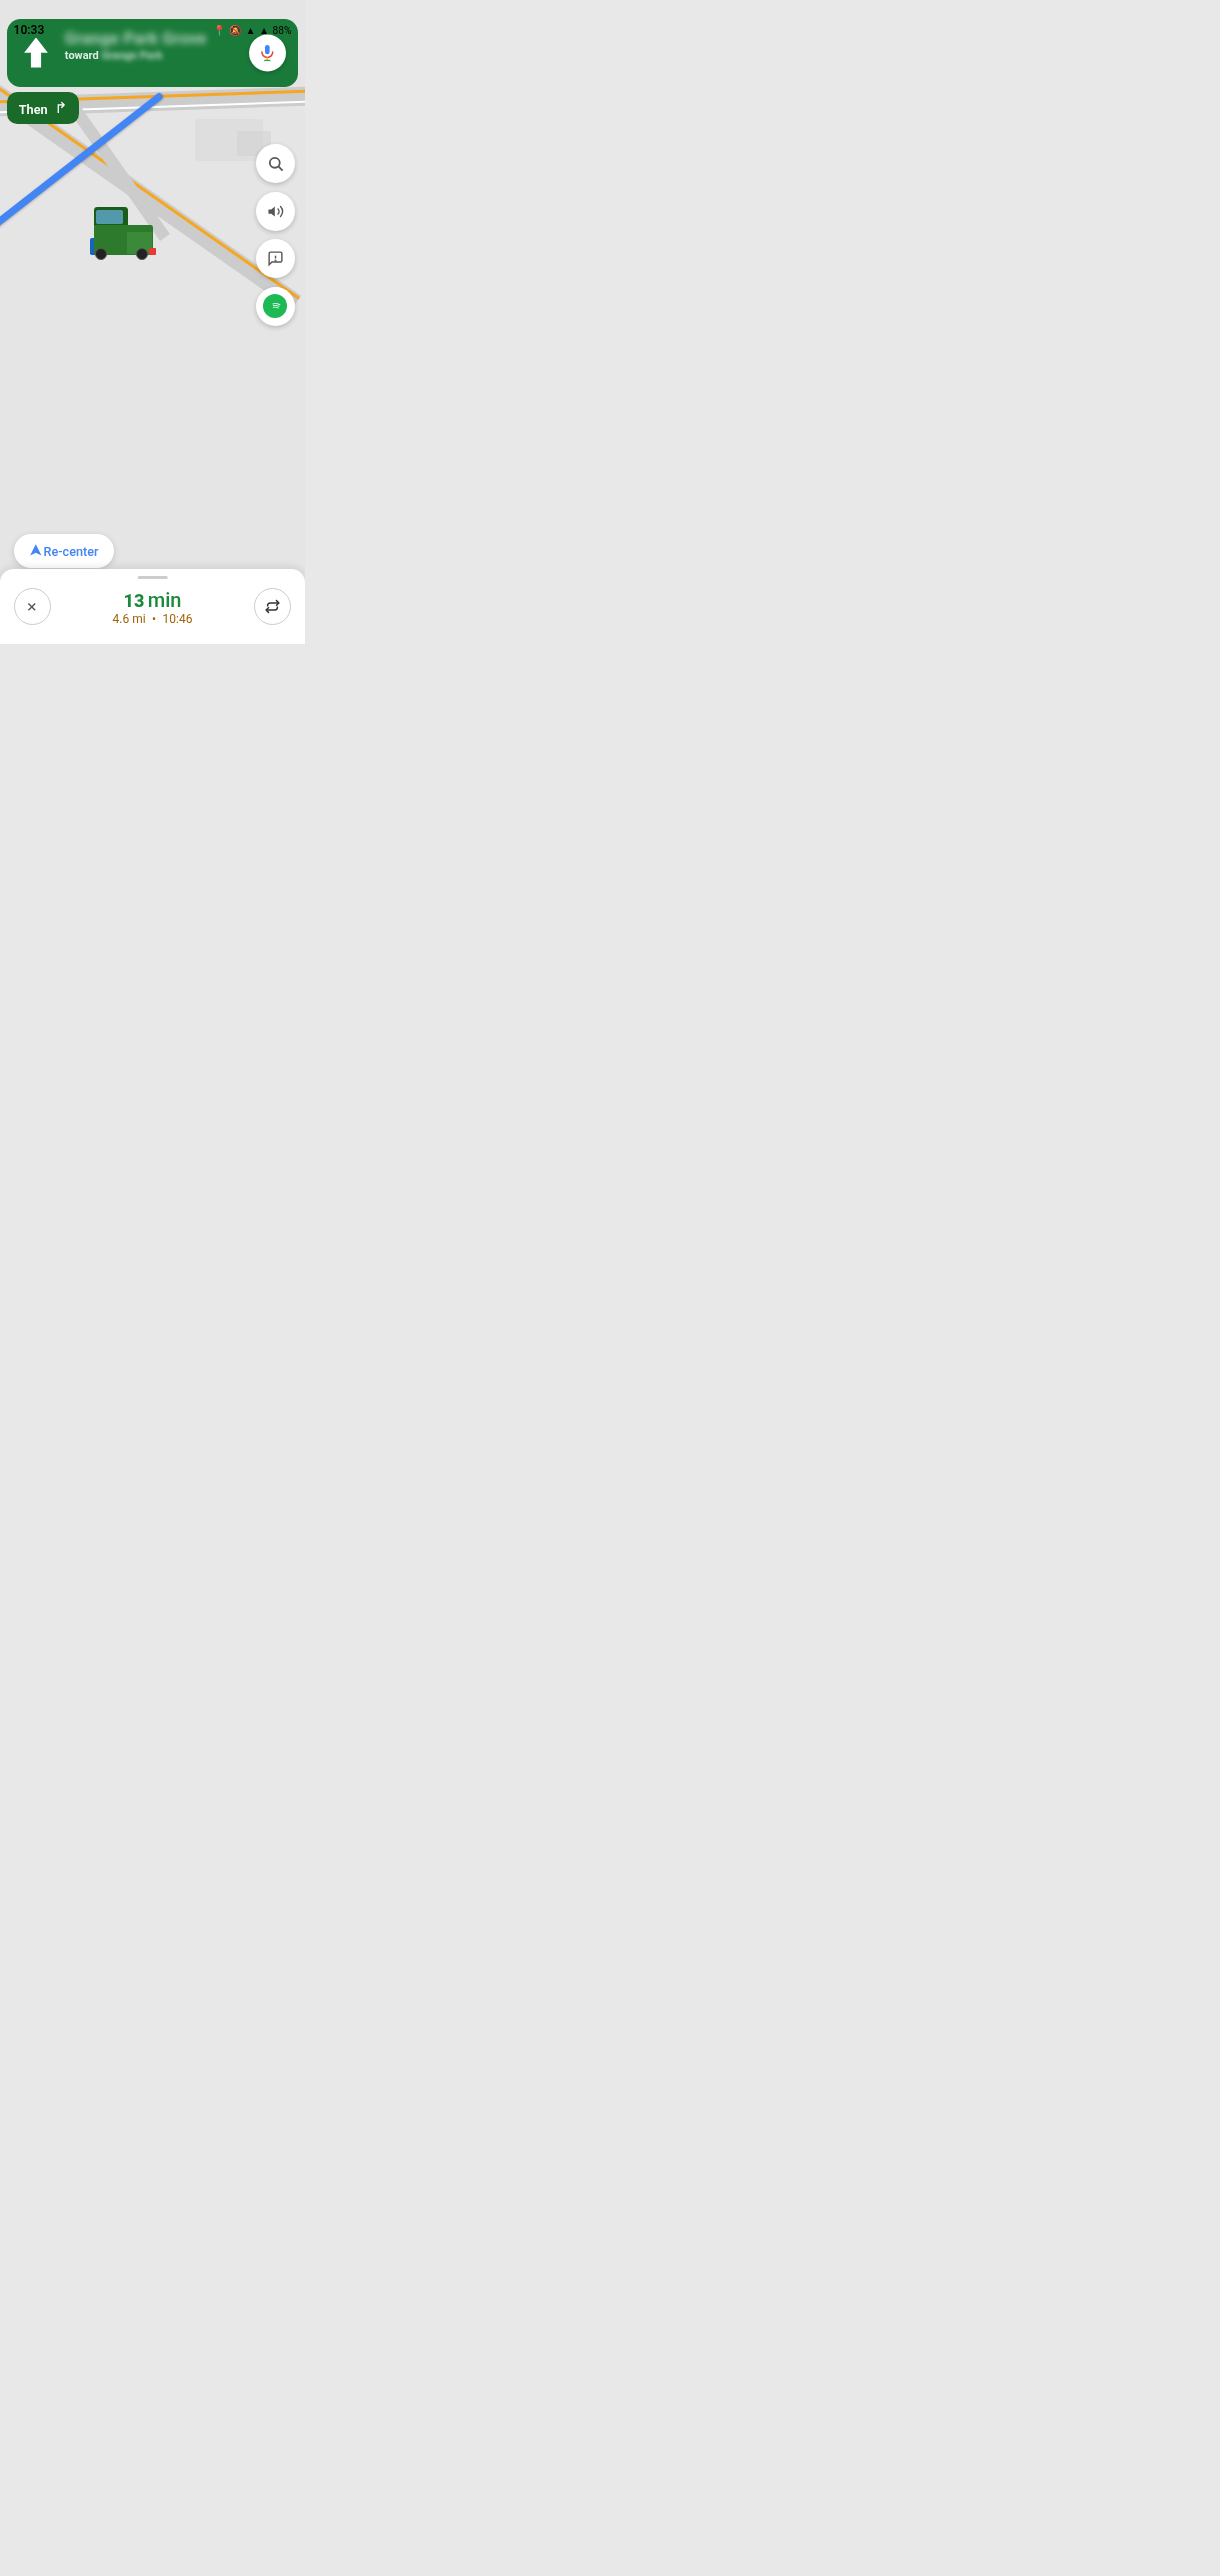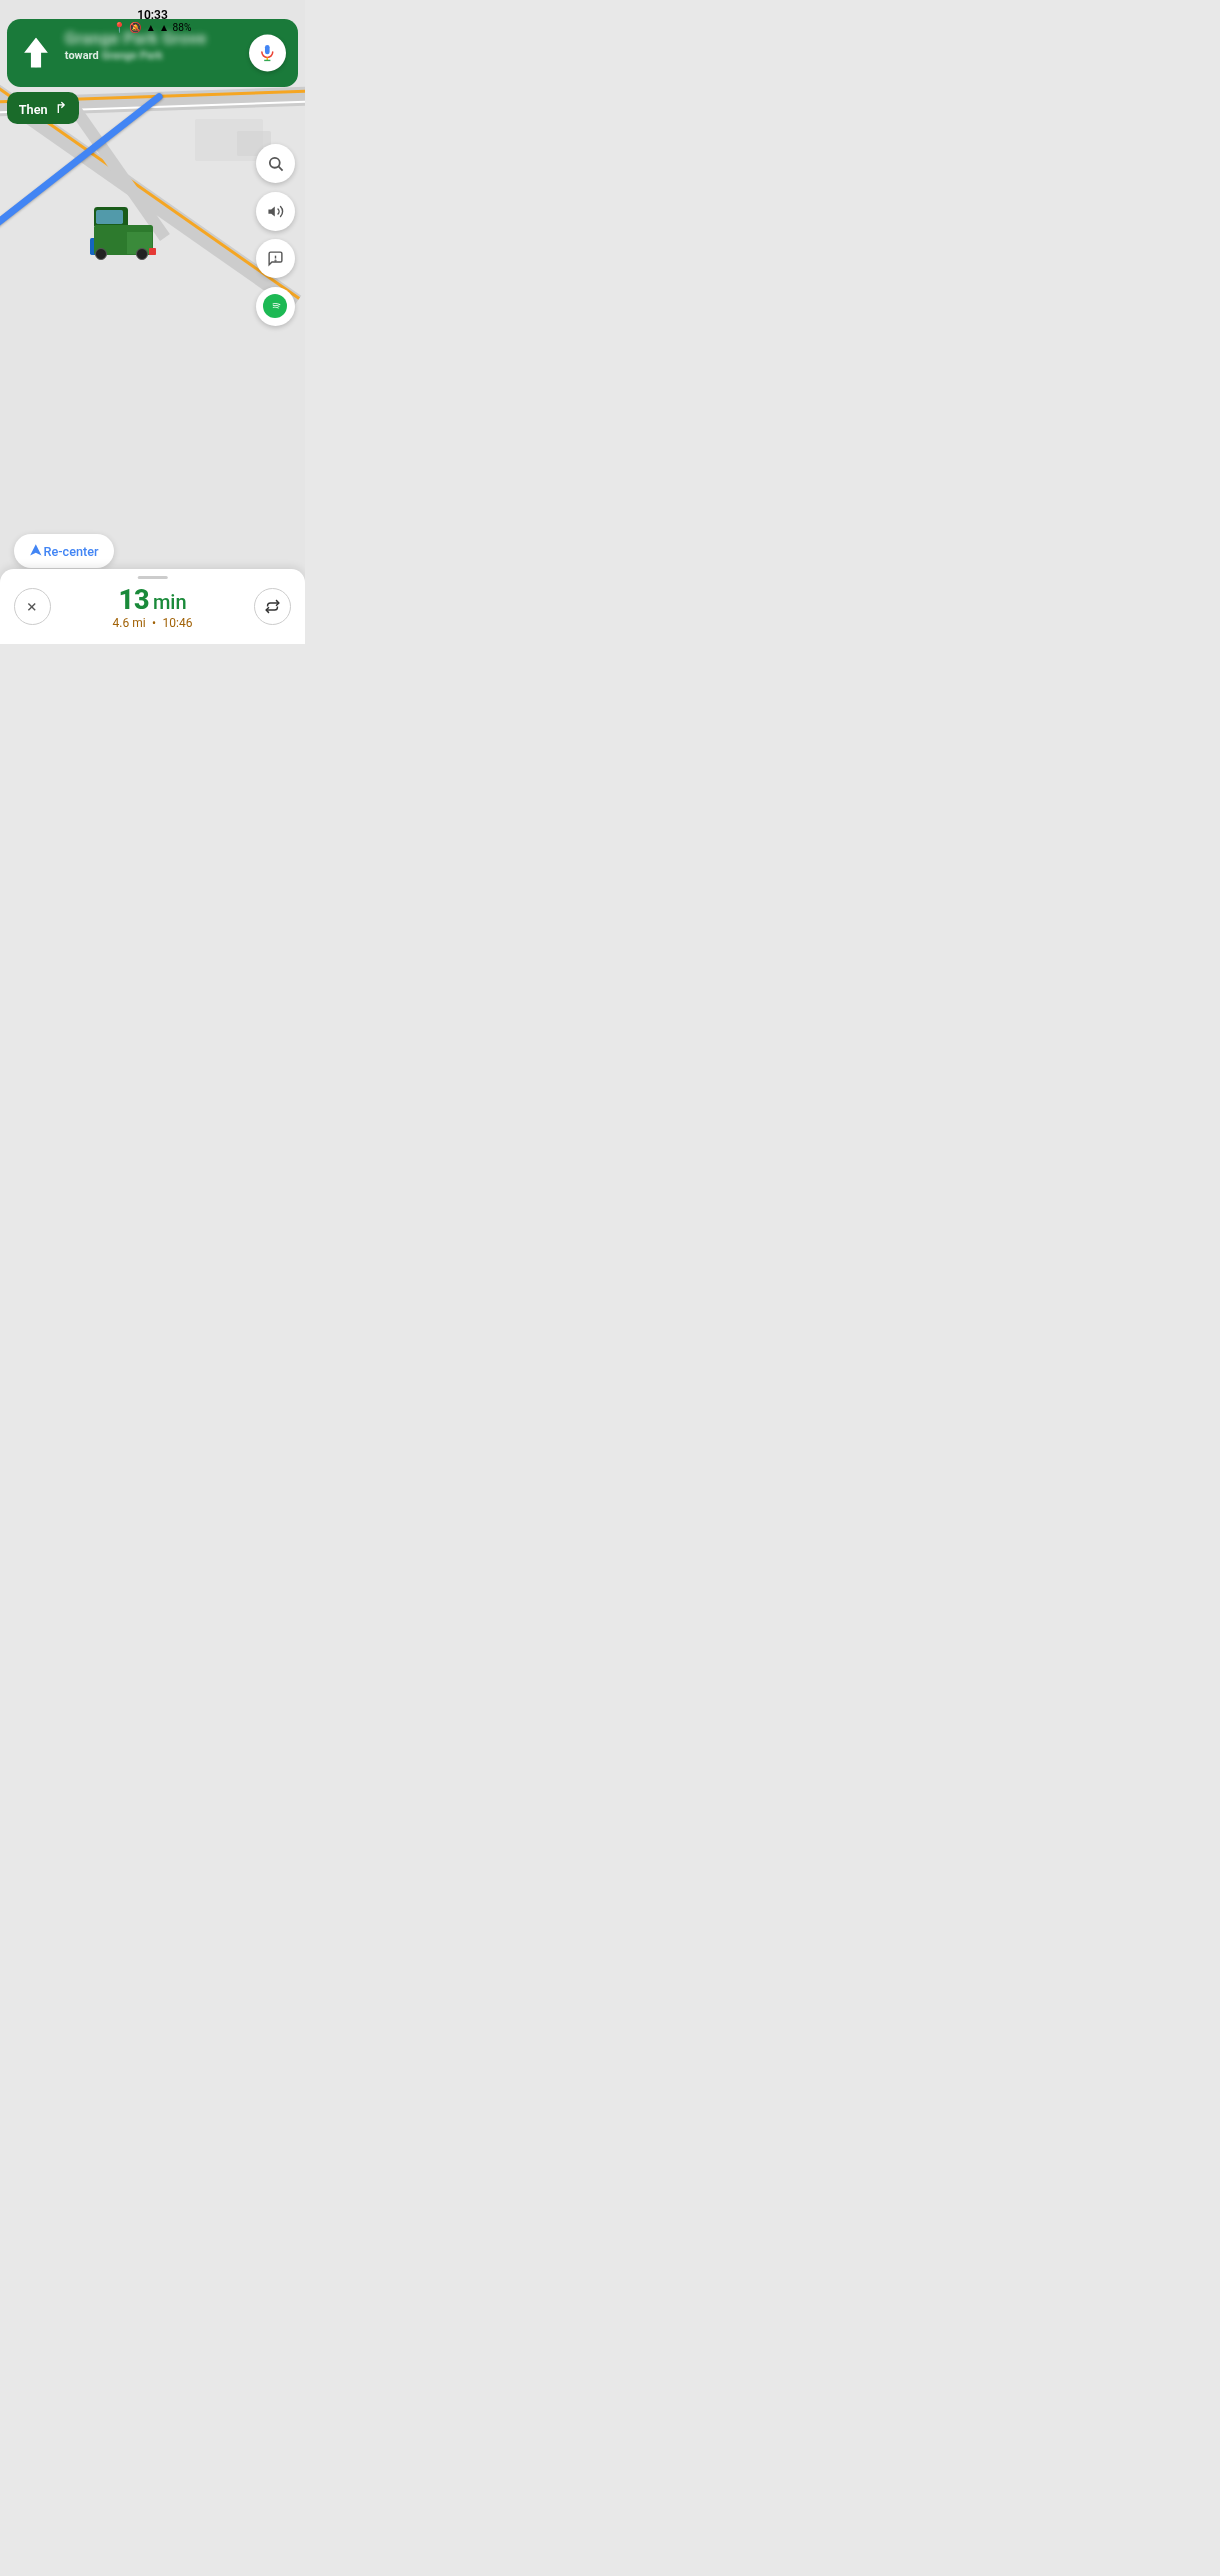--- a/index.html
+++ b/index.html
@@ -10,29 +10,28 @@
       height: 644px;
       overflow: hidden;
       font-family: -apple-system, 'Roboto', Arial, sans-serif;
       background: #e8e8e8;
       position: relative;
     }
 
     
     .status-bar {
       position: absolute;
-      top: 8px; left: 0; right: 0;
+      top: 18px; left: 0; right: 0;
       height: 24px;
       display: flex;
       align-items: center;
       justify-content: space-between;
       padding: 0 13.6px;
       z-index: 100;
       background: transparent;
-      flex-direction: column;
     }
     .status-time {
       font-size: 12px;
       font-weight: 600;
       color: #000;
     }
     .status-icons {
       display: flex;
       align-items: center;
       gap: 3.4px;
@@ -400,21 +399,21 @@
     .eta-time {
       font-size: 24px;
       font-weight: 700;
       color: #1a8a3a;
       display: flex;
       align-items: baseline;
       justify-content: center;
       gap: 3.4px;
     }
     .eta-number {
-      font-size: 27px;
+      font-size: 18px;
       font-weight: 800;
     }
     .eta-unit {
       font-size: 20px;
       font-weight: 500;
     }
     .eta-details {
       font-size: 12px;
       color: #a16207;
       margin-top: 0;

